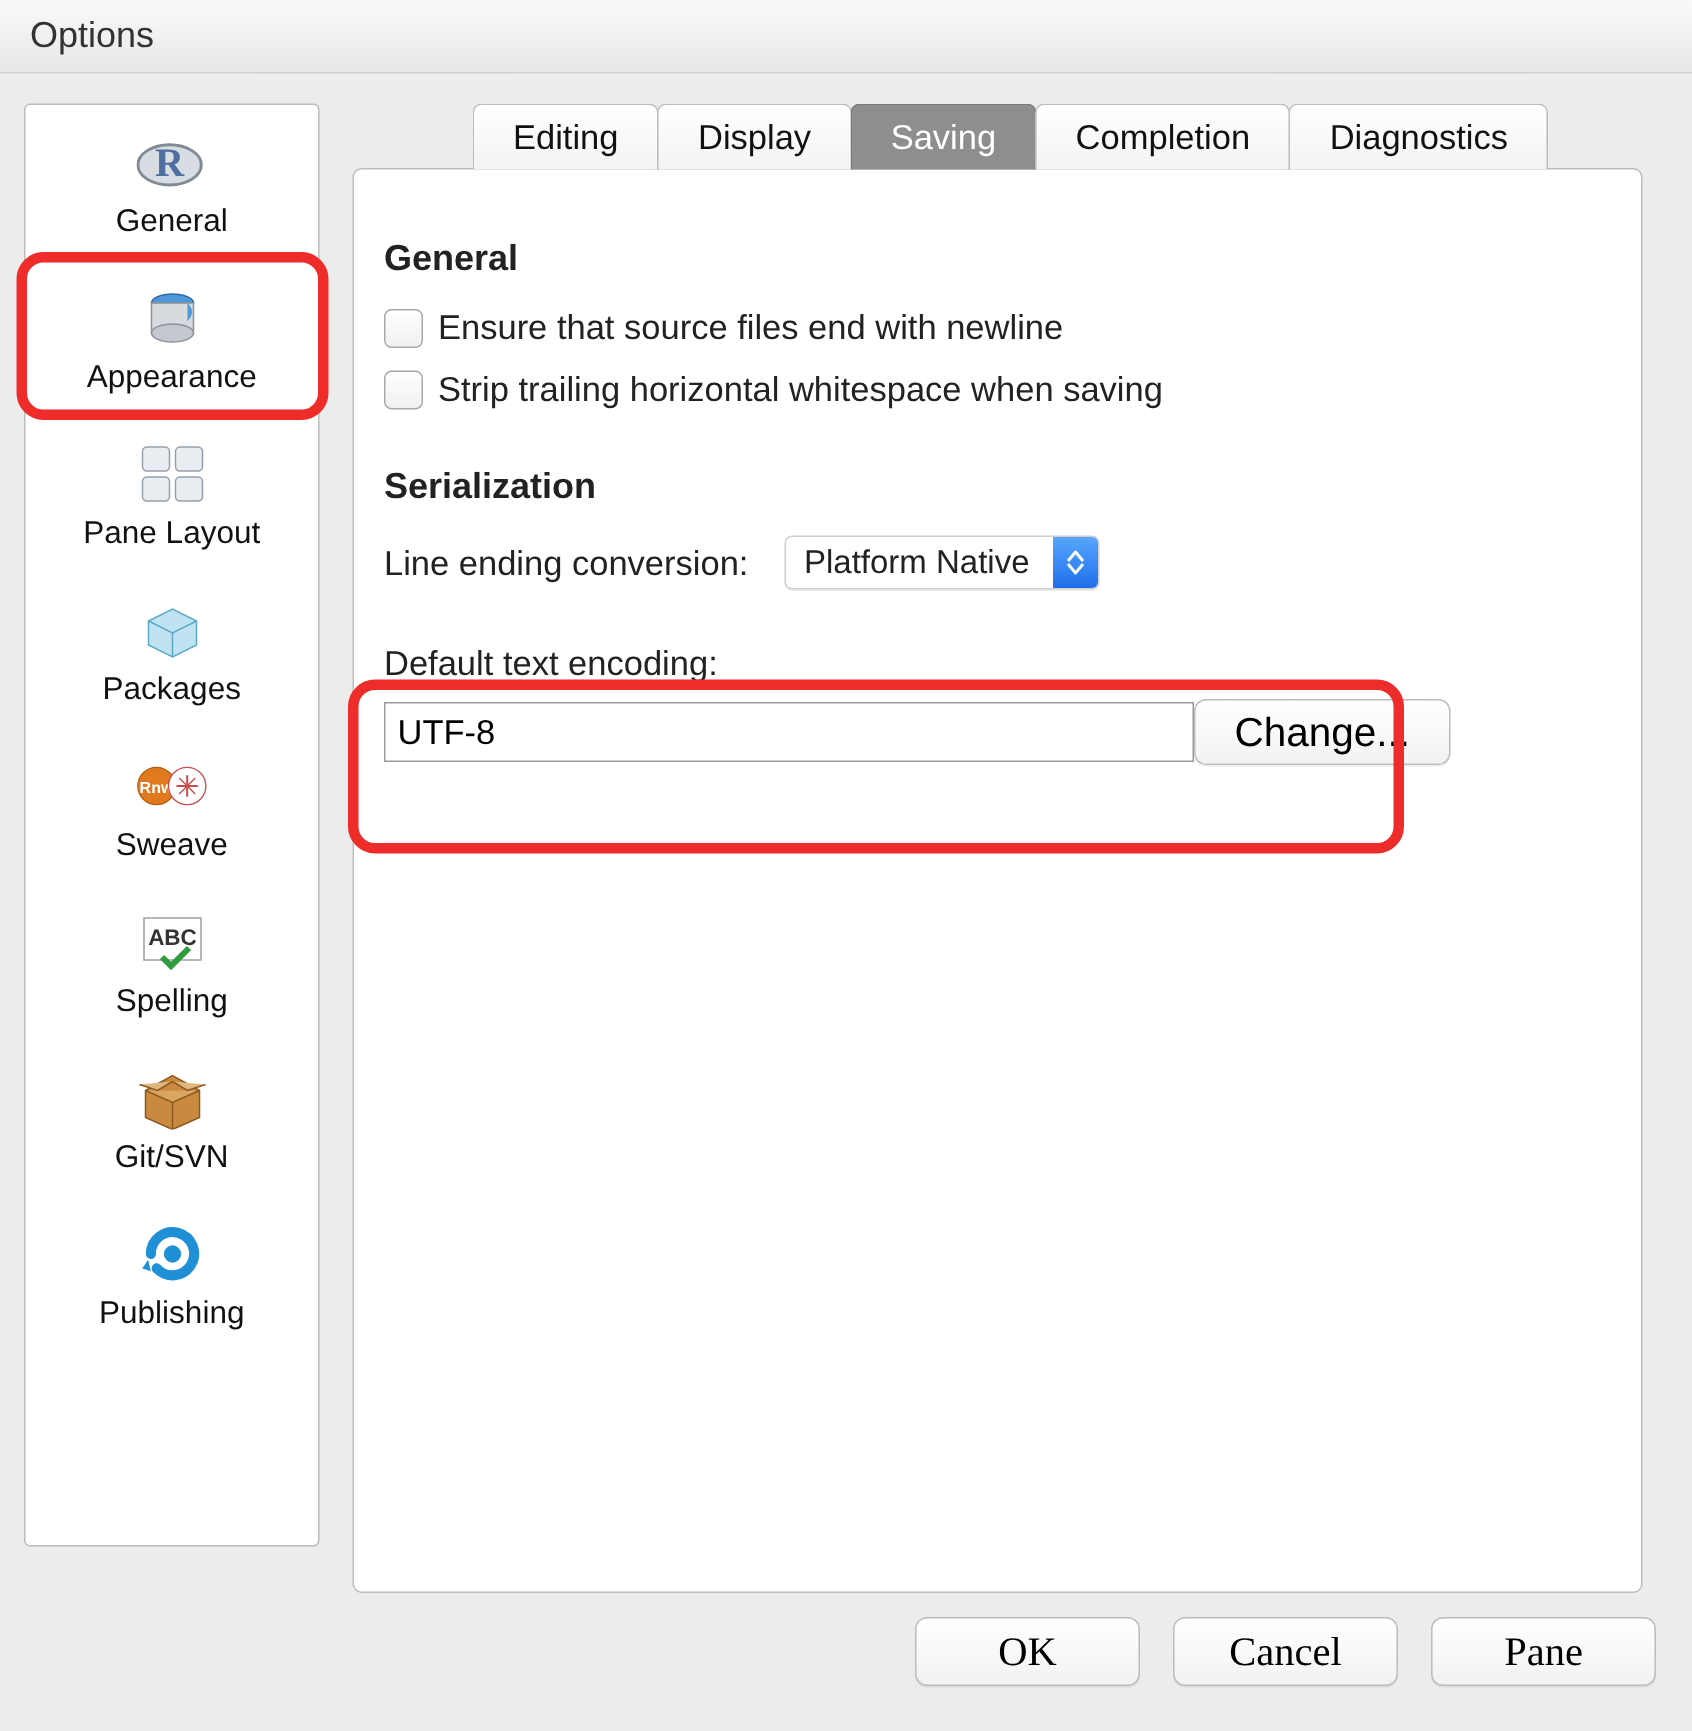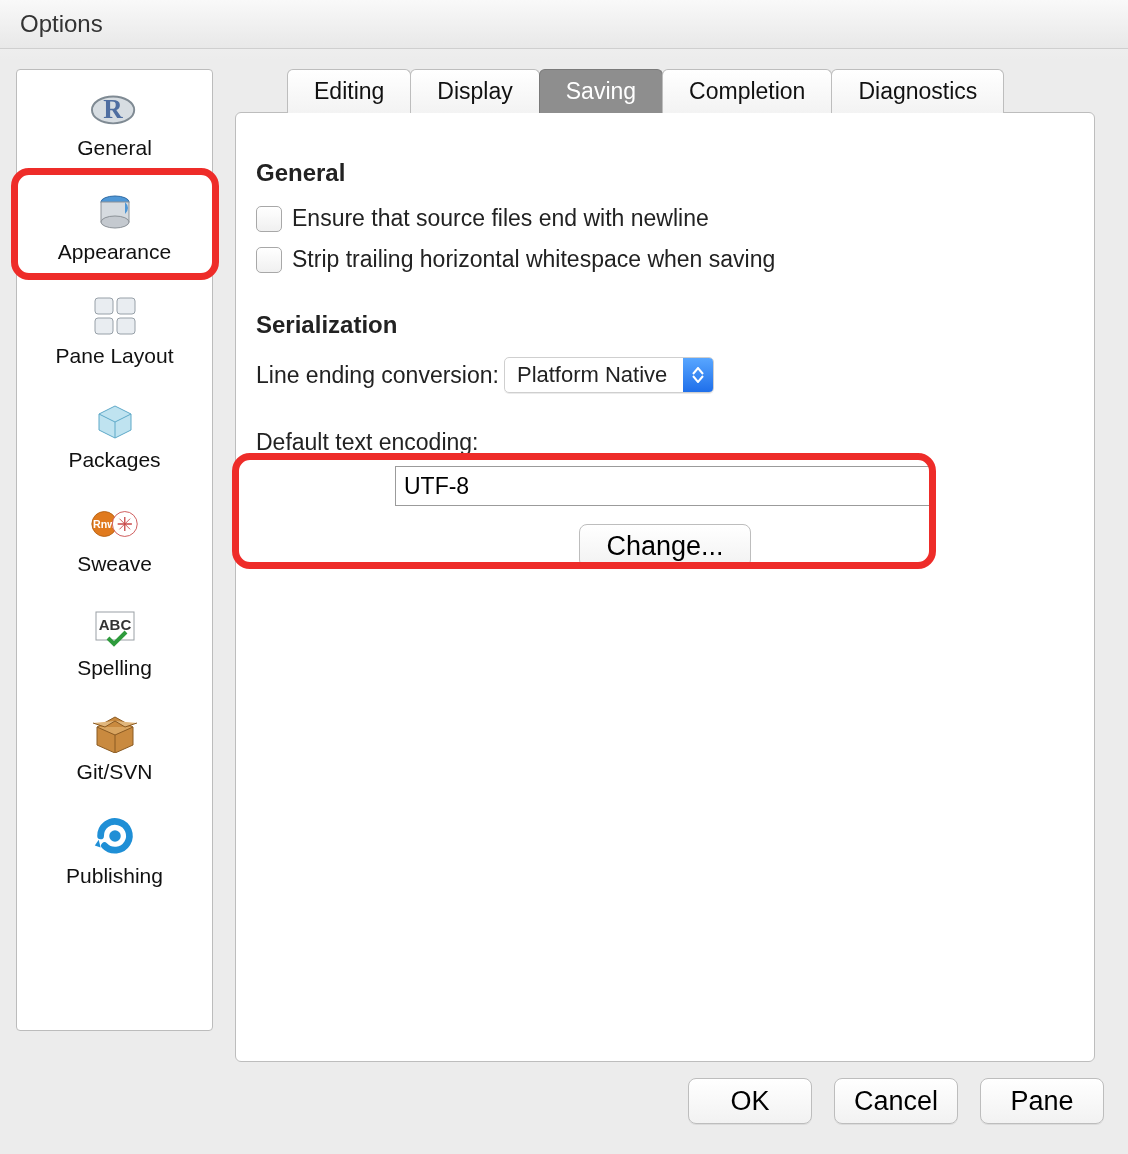--- a/index.html
+++ b/index.html
@@ -41,21 +41,21 @@
   
   .highlight-ring{
     position:absolute;border:7px solid #ee2c29;border-radius:18px;
     pointer-events:none;
   }
 
   .main{
     flex:1;position:relative;
   }
   .tabbar{
-    display:flex;gap:0;position:relative;z-index:2;margin-left:52px;
+    display:flex;gap:0;position:relative;z-index:2;margin-left:80px;
   }
   .tab{
     padding:8px 26px;font-size:23px;color:#111;
     background:linear-gradient(#fff,#f3f3f3);
     border:1px solid #bdbdbd;border-bottom:none;
     border-radius:6px 6px 0 0;margin-right:-1px;
     cursor:pointer;
   }
   .tab.active{
     background:#8e8e8e;color:#fff;border-color:#7a7a7a;
@@ -70,50 +70,50 @@
   .section-title{
     font-weight:bold;font-size:24px;margin:18px 0 18px 0;
   }
   .check-row{
     display:flex;align-items:center;gap:10px;margin:14px 0;font-size:23px;
   }
   .checkbox{
     width:24px;height:24px;border:1.5px solid #a8a8a8;border-radius:5px;
     background:linear-gradient(#fff,#f0f0f0);display:inline-block;
   }
-  .row{display:flex;align-items:center;gap:5px;margin:16px 0;font-size:23px;}
+  .row{display:flex;align-items:center;gap:24px;margin:16px 0;font-size:23px;}
   .mac-select{
     display:inline-flex;align-items:center;
     border:1px solid #cfcfcf;border-radius:5px;height:34px;
     box-shadow:0 1px 0 rgba(0,0,0,.08);overflow:hidden;
   }
   .mac-select .sel-label{padding:0 16px 0 12px;font-size:22px;}
   .mac-select .sel-arrows{
     width:30px;height:100%;
     background:linear-gradient(#58a6ff,#1f6fea);
     display:flex;flex-direction:column;align-items:center;justify-content:center;color:#fff;
   }
   .sel-arrows svg{display:block;}
   .enc-label{font-size:23px;margin:36px 0 10px 0;}
-  .enc-row{display:flex;align-items:center;gap:18px;flex-direction:column;}
+  .enc-row{display:flex;align-items:center;}
   .enc-input{
     width:522px;height:38px;border:1px solid #9b9b9b;
     padding:0 8px;font-size:23px;background:#fff;
   }
   .mac-btn{
     height:44px;padding:0 26px;font-size:27px;
     border:1px solid #bdbdbd;border-radius:8px;
     background:linear-gradient(#fff,#f2f2f2);
     box-shadow:0 1px 0 rgba(0,0,0,.07);
     cursor:pointer;
   }
   .footer{
     position:absolute;right:24px;bottom:30px;display:flex;gap:22px;
   }
-  .footer .mac-btn{width:124px;height:46px;padding:0;}
+  .footer .mac-btn{width:150px;height:46px;padding:0;font-family:Liberation Serif, serif;}
 </style>
 </head>
 <body>
 
 <div class="titlebar">
   <span>Options</span>
 </div>
 
 <div class="container">
 

